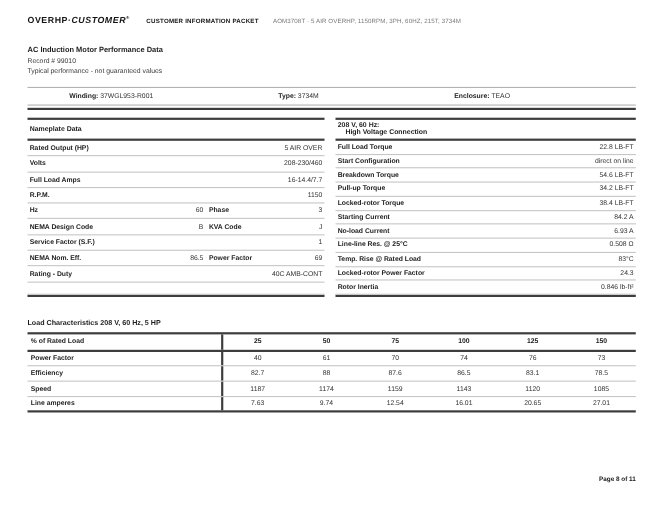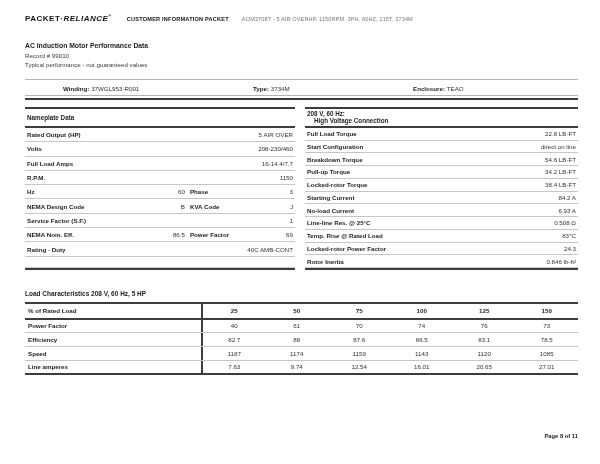--- a/index.html
+++ b/index.html
@@ -66,21 +66,21 @@
   
   .pagefoot { position:absolute; left:478px; top:433px; width:100px; text-align:right;
     font-size:5.8px; font-weight:bold; color:#1d1d1d; }
 </style>
 </head>
 <body>
 
 <div class="page">
 
   <div class="hdr">
-    <span class="logo"><span>PACKET</span><span>·</span><span class="rel">RELIANCE</span><span class="reg">®</span></span>
+    <span class="logo"><span>OVERHP</span><span>·</span><span class="rel">CUSTOMER</span><span class="reg">®</span></span>
     <span class="pkt">CUSTOMER INFORMATION PACKET</span>
     <span class="model">AOM3708T - 5 AIR OVERHP, 1150RPM, 3PH, 60HZ, 215T, 3734M</span>
   </div>
 
   <div class="titleblk">
     <div class="t1">AC Induction Motor Performance Data</div>
     <div class="t2">Record # 99010</div>
     <div class="t2">Typical performance - not guaranteed values</div>
   </div>
 

